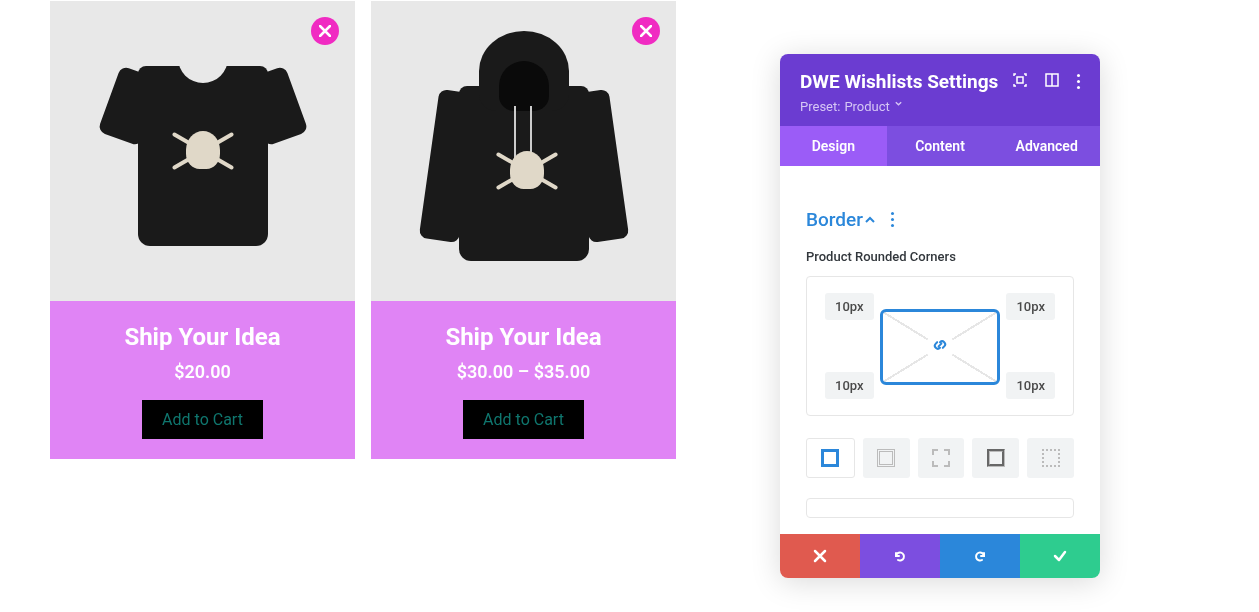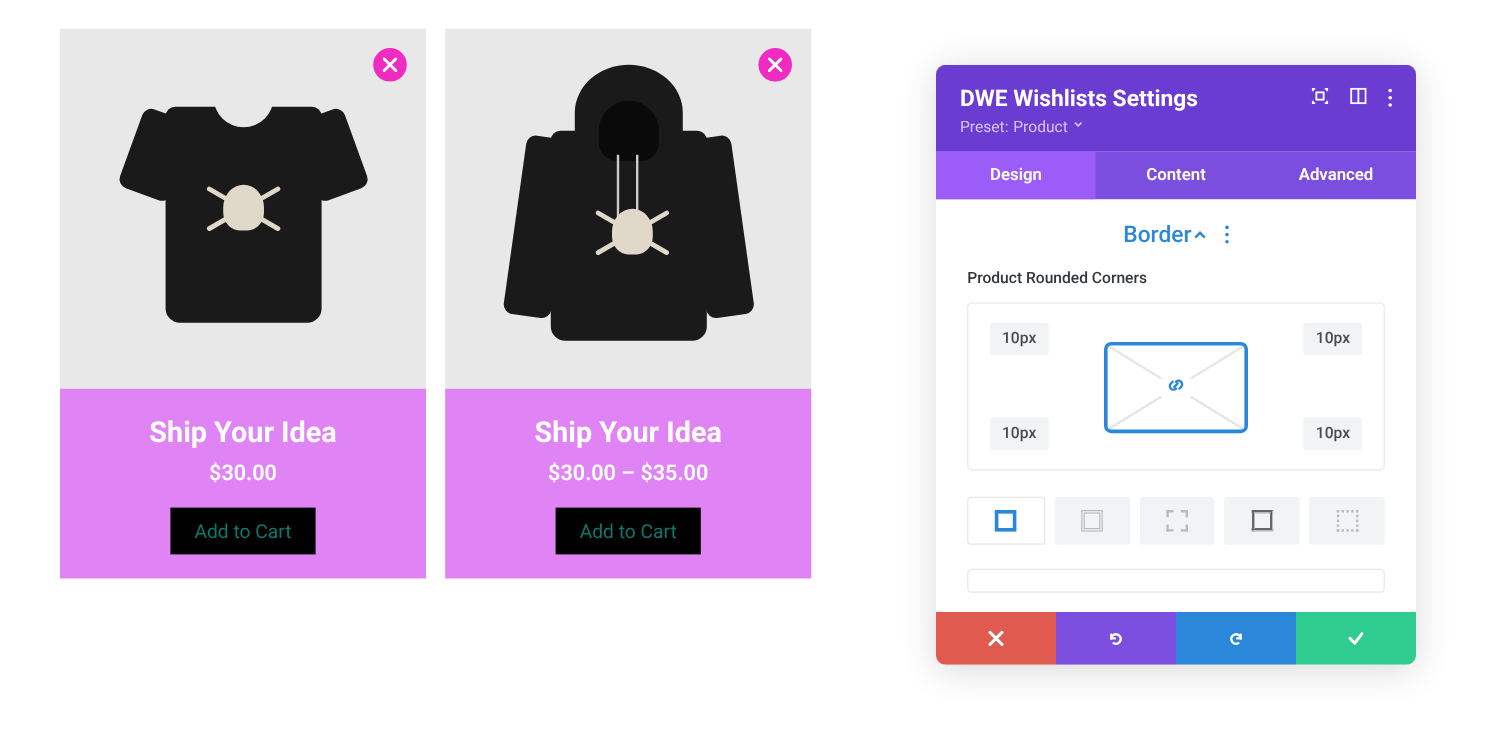--- a/index.html
+++ b/index.html
@@ -7,21 +7,21 @@
   font-family: -apple-system, BlinkMacSystemFont, "Segoe UI", Roboto, sans-serif;
   background: #fff;
   width: 1259px;
   height: 612px;
   position: relative;
 }
 
 
 .products {
   position: absolute;
-  top: 24px;
+  top: 1px;
   left: 50px;
   display: flex;
   gap: 16px;
 }
 .product-card {
   width: 305px;
   background: #e8e8e8;
   position: relative;
 }
 .remove-btn {
@@ -203,21 +203,21 @@
   font-weight: 400;
   padding: 10px 20px;
   cursor: pointer;
 }
 
 
 .settings-panel {
   position: absolute;
   top: 54px;
   left: 780px;
-  width: 400px;
+  width: 320px;
   background: #fff;
   border-radius: 8px;
   box-shadow: 0 4px 30px rgba(0,0,0,0.15);
   overflow: hidden;
 }
 .panel-header {
   background: #6b3cd1;
   padding: 16px 20px 12px;
   color: #fff;
 }
@@ -258,22 +258,23 @@
 }
 .tab.active {
   background: #9b5cf7;
 }
 .panel-body {
   padding: 18px 26px 16px;
 }
 .section-header {
   display: flex;
   align-items: center;
-  justify-content: center;
+  justify-content: flex-start;
   margin-bottom: 18px;
+  margin-top: 24px;
 }
 .section-title {
   color: #2b87da;
   font-size: 19px;
   font-weight: 500;
 }
 .section-actions {
   display: flex;
   gap: 14px;
   align-items: center;
@@ -412,21 +413,21 @@
         <div class="tshirt-neck"></div>
         <div class="skull">
           <div class="bone1"></div>
           <div class="bone2"></div>
           <div class="skull-head"></div>
         </div>
       </div>
     </div>
     <div class="product-meta">
       <div class="product-title">Ship Your Idea</div>
-      <div class="product-price">$30.00</div>
+      <div class="product-price">$20.00</div>
       <div class="add-cart">Add to Cart</div>
     </div>
   </div>
 
   <div class="product-card">
     <div class="remove-btn">
       <svg viewBox="0 0 12 12">
           <path d="M1 1 L11 11 M11 1 L1 11" stroke="#fff" stroke-width="2.5" stroke-linecap="round"></path>
         </svg>
     </div>

